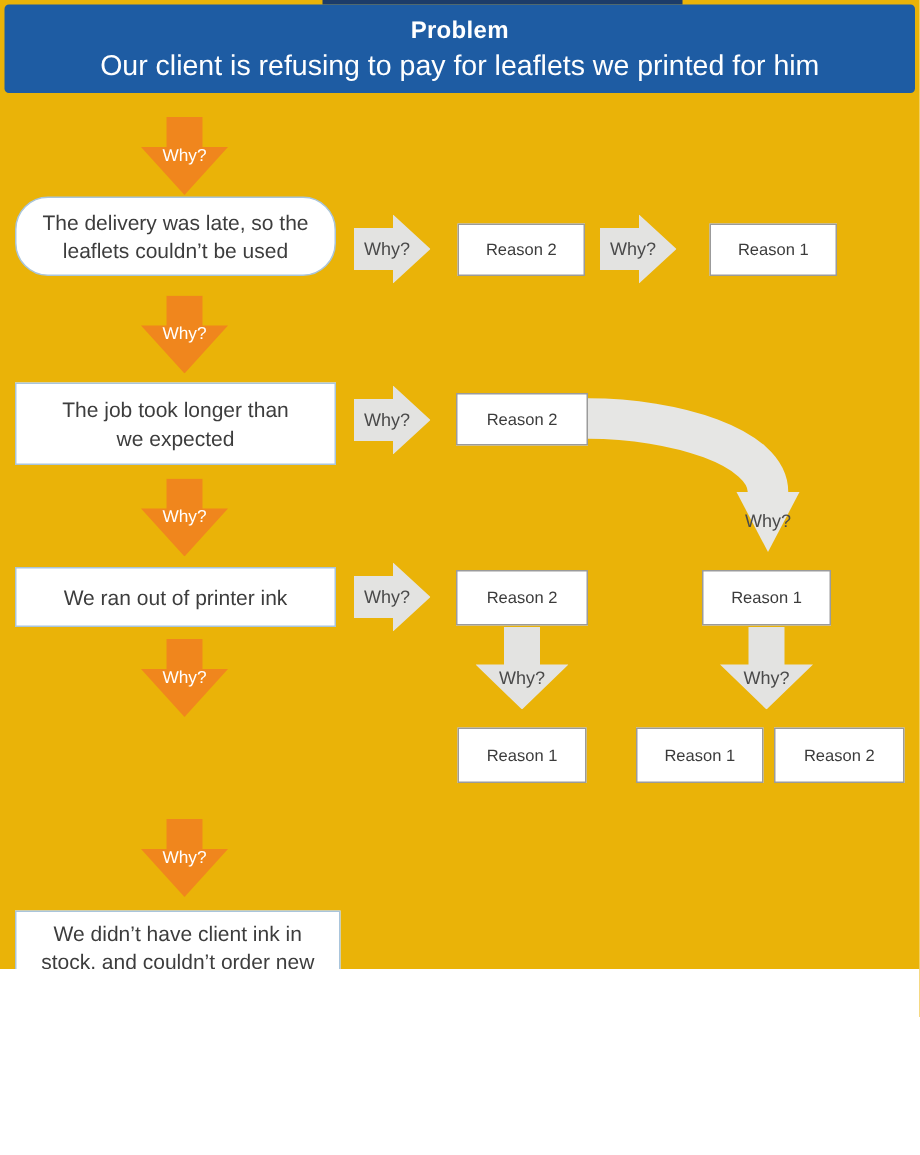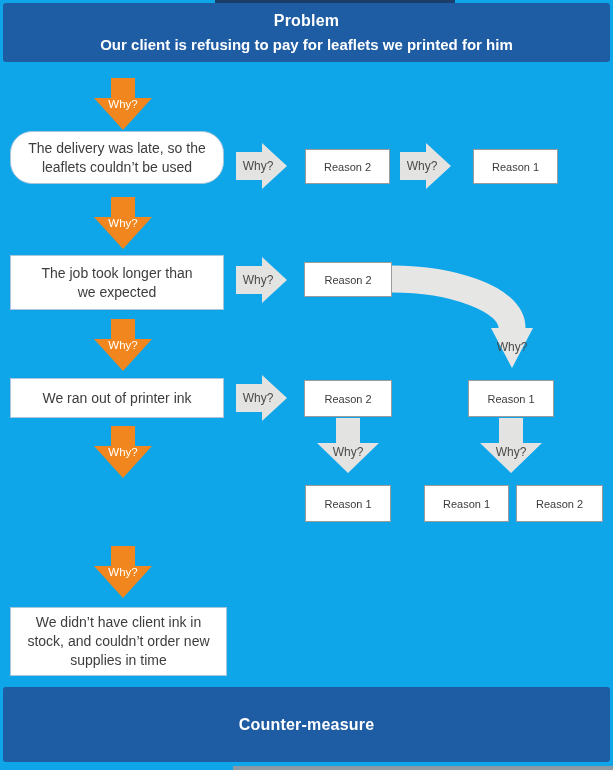--- a/index.html
+++ b/index.html
@@ -1,34 +1,34 @@
 <!DOCTYPE html>
 <html><head>
 <meta charset="utf-8">
 <style>
   html,body{margin:0;padding:0;}
   body{
     width:613px;height:770px;
     font-family:"Liberation Sans", sans-serif;
     background:#ffffff;
   }
-  .stage{position:relative;width:613px;height:770px;background:#0ea5e9;overflow:hidden;}
+  .stage{position:relative;width:613px;height:646px;background:#eab308;overflow:hidden;}
 
   
   .top-bar{position:absolute;left:215px;top:0;width:240px;height:3px;background:#1c3c69;}
   .bottom-bar{position:absolute;left:233px;top:766px;width:380px;height:4px;background:#8d99a5;}
 
   
   .banner{
     position:absolute;left:3px;width:607px;background:#1e5ca3;color:#ffffff;
     border-radius:3px;display:flex;flex-direction:column;align-items:center;justify-content:center;
     text-align:center;box-sizing:border-box;
   }
   .banner .b-title{font-weight:bold;font-size:16px;letter-spacing:.2px;}
-  .banner .b-body{font-size:15px;line-height:18px;margin-top:6px;white-space:pre-line;font-weight:bold;}
+  .banner .b-body{font-size:19px;line-height:18px;margin-top:6px;white-space:pre-line;}
   .banner.header{top:3px;height:59px;}
   .banner.footer{top:687px;height:75px;}
 
   
   .cause-box{
     position:absolute;left:10px;width:214px;background:#ffffff;
     border:1px solid #a9c5dc;color:#3d3d3d;font-size:14px;line-height:19px;
     display:flex;align-items:center;justify-content:center;text-align:center;
     white-space:pre-line;box-sizing:border-box;padding:0 4px;
   }

